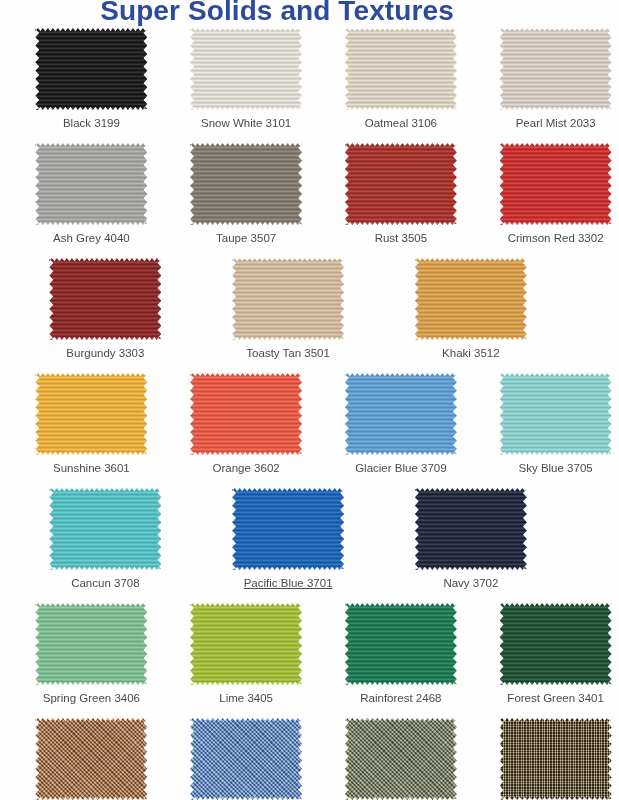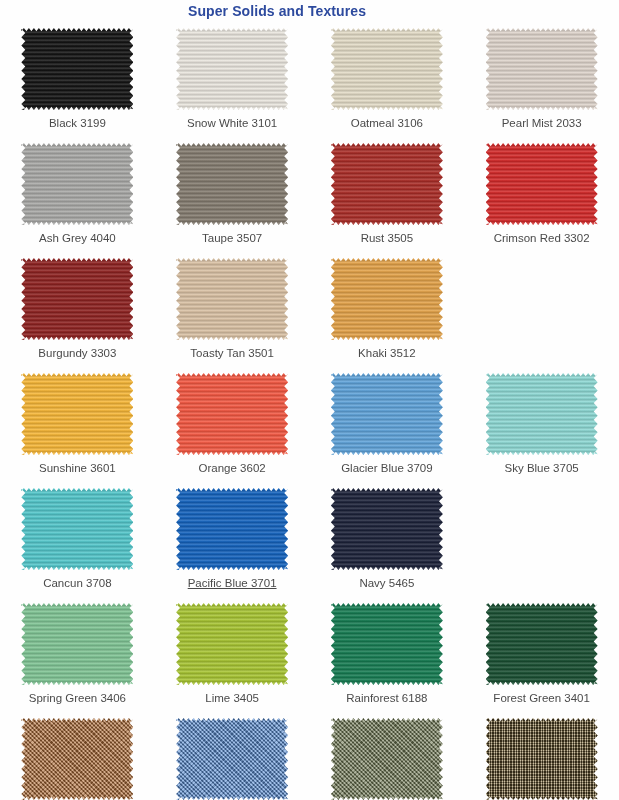--- a/index.html
+++ b/index.html
@@ -22,21 +22,21 @@
     background: #fefefe;
   }
   #chart-title {
     position: absolute;
     top: -1px;
     left: 0;
     width: 554px;
     text-align: center;
     font-family: "Liberation Sans", sans-serif;
     font-weight: bold;
-    font-size: 14px;
+    font-size: 28px;
     letter-spacing: 0.1px;
     color: #2d4a9e;
     line-height: 24px;
     text-shadow: 0 1px 0 rgba(255,255,255,0.7);
   }
   #swatch-grid {
     position: absolute;
     top: 26px;
     left: 0;
     width: 619px;
@@ -47,20 +47,21 @@
     height: 115px;
   }
   .swatch-row.last-row { height: 106px; }
   .swatch-cell {
     width: 154.75px;
     height: 115px;
     position: relative;
     display: flex;
     flex-direction: column;
     align-items: center;
+    margin-left: 28px;
   }
   .swatch-wrap {
     position: relative;
     width: 112px;
     height: 82px;
     margin-top: 2px;
   }
   
   .swatch {
     position: absolute;
@@ -328,21 +329,21 @@
             <div class="swatch-shadow"></div>
             <div class="swatch weave-solid" style="background-color: rgb(11, 95, 191);"></div>
           </div>
           <div class="swatch-label" style="color: rgb(74, 74, 74); text-decoration: underline;">Pacific Blue 3701</div>
         </div>
         <div class="swatch-cell">
           <div class="swatch-wrap">
             <div class="swatch-shadow"></div>
             <div class="swatch weave-solid" style="background-color: rgb(20, 26, 51);"></div>
           </div>
-          <div class="swatch-label" style="color: rgb(74, 74, 74);">Navy 5465</div>
+          <div class="swatch-label" style="color: rgb(74, 74, 74);">Navy 3702</div>
         </div>
       </div>
       <div class="swatch-row">
         <div class="swatch-cell">
           <div class="swatch-wrap">
             <div class="swatch-shadow"></div>
             <div class="swatch weave-solid" style="background-color: rgb(126, 199, 148);"></div>
           </div>
           <div class="swatch-label" style="color: rgb(74, 74, 74);">Spring Green 3406</div>
         </div>
@@ -351,21 +352,21 @@
             <div class="swatch-shadow"></div>
             <div class="swatch weave-solid" style="background-color: rgb(168, 199, 44);"></div>
           </div>
           <div class="swatch-label" style="color: rgb(74, 74, 74);">Lime 3405</div>
         </div>
         <div class="swatch-cell">
           <div class="swatch-wrap">
             <div class="swatch-shadow"></div>
             <div class="swatch weave-solid" style="background-color: rgb(14, 122, 78);"></div>
           </div>
-          <div class="swatch-label" style="color: rgb(74, 74, 74);">Rainforest 6188</div>
+          <div class="swatch-label" style="color: rgb(74, 74, 74);">Rainforest 2468</div>
         </div>
         <div class="swatch-cell">
           <div class="swatch-wrap">
             <div class="swatch-shadow"></div>
             <div class="swatch weave-solid" style="background-color: rgb(17, 74, 43);"></div>
           </div>
           <div class="swatch-label" style="color: rgb(74, 74, 74);">Forest Green 3401</div>
         </div>
       </div>
       <div class="swatch-row last-row">

